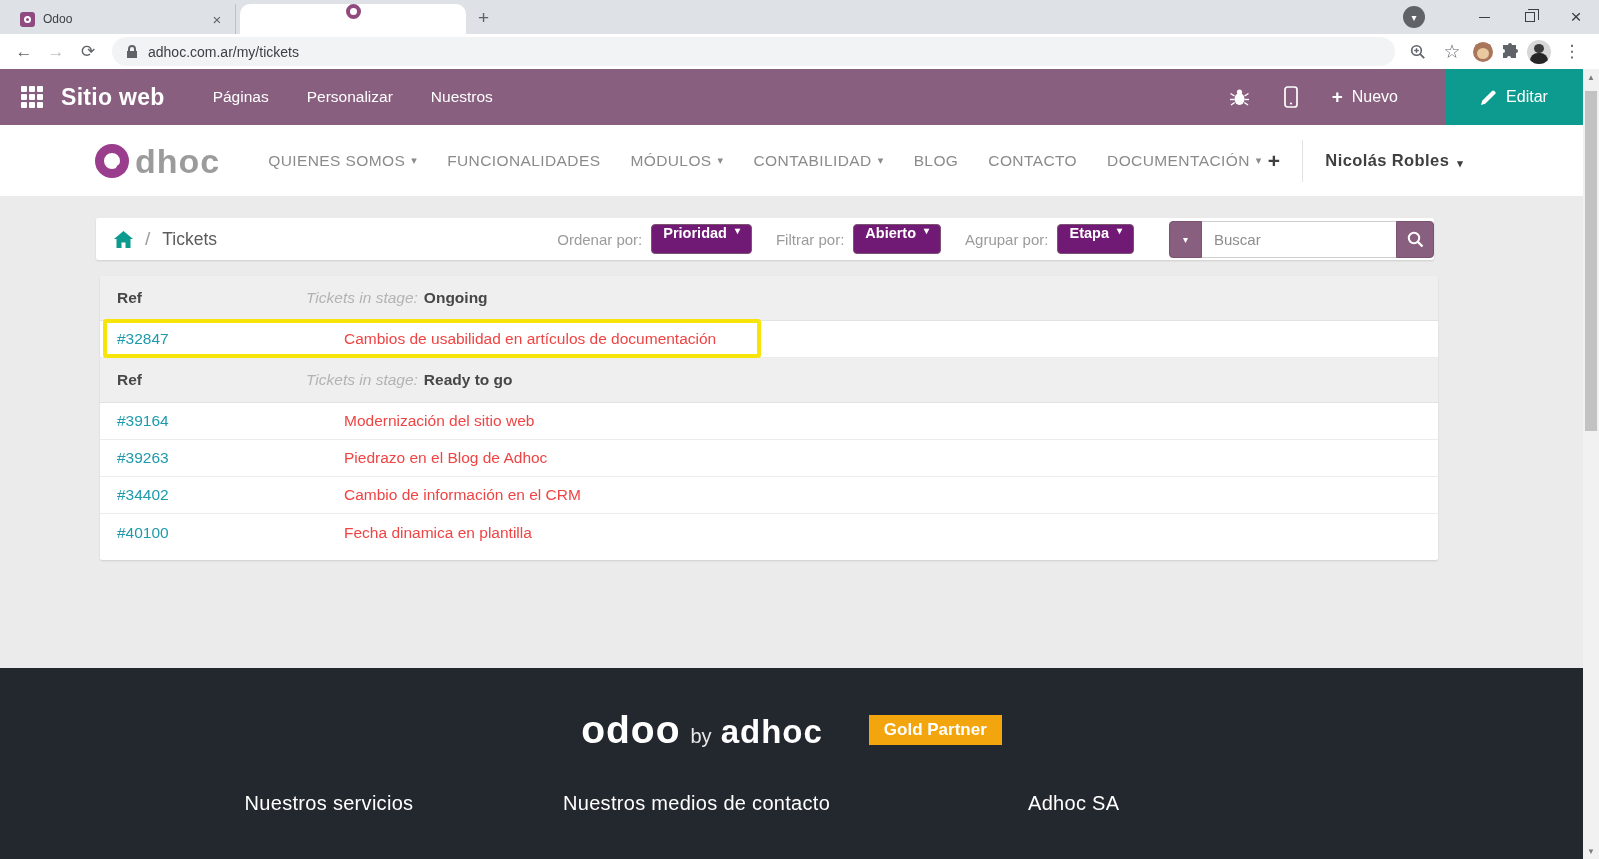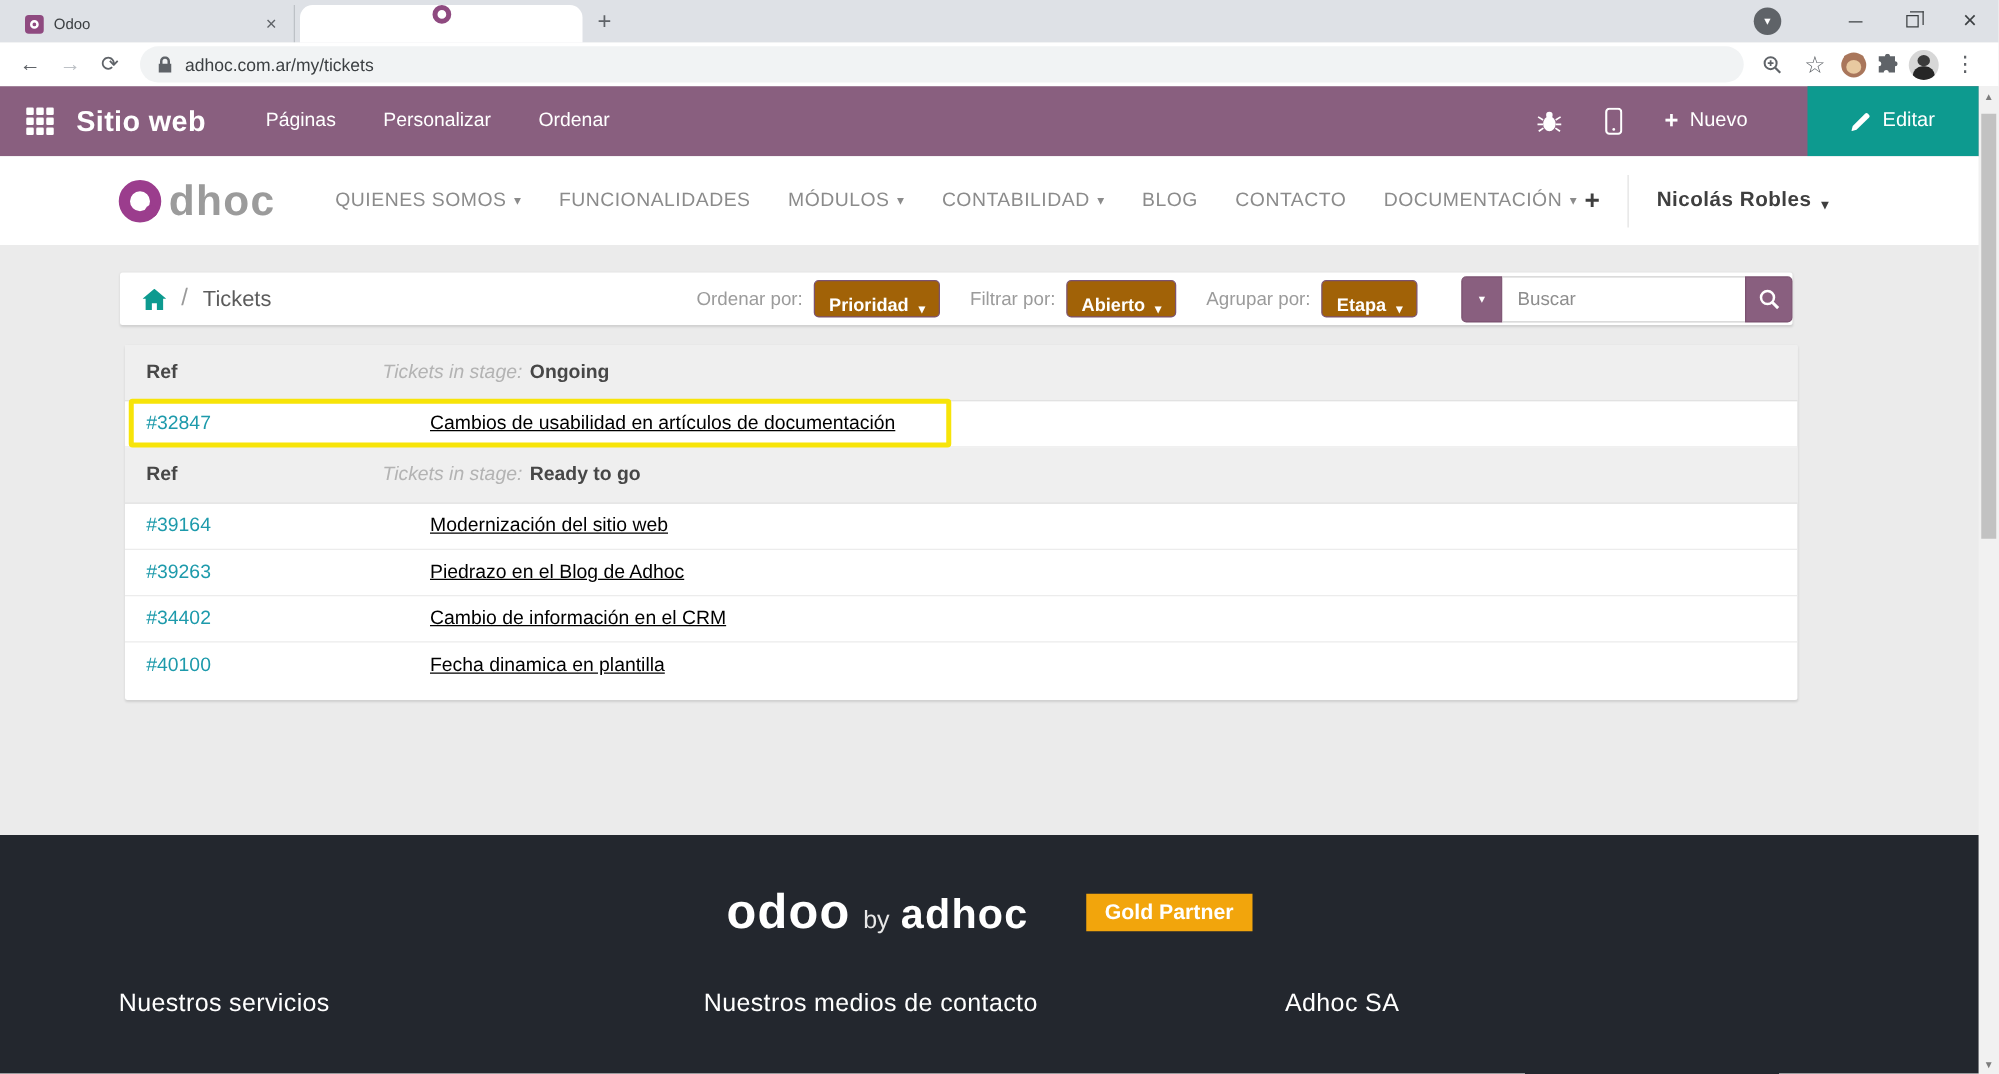--- a/index.html
+++ b/index.html
@@ -66,51 +66,51 @@
   .nav-user { font-size:16.5px; font-weight:700; color:#3f3f3f; display:flex; align-items:flex-end; white-space:nowrap; }
   .nav-user .caret { font-size:11px; margin-left:8px; color:#3f3f3f; }
 
   
   .content { position:absolute; top:196px; left:0; width:1583px; height:472px; background:#ebebeb; }
   .crumbbar { position:absolute; top:22px; left:96px; width:1338px; height:42px; background:#fff; border-radius:2px; box-shadow:0 1px 2px rgba(0,0,0,.12); display:flex; align-items:center; padding-left:18px; }
   .crumb { display:flex; align-items:center; gap:12px; font-size:17.5px; color:#5c5c5c; }
   .crumb .slash { color:#9a9a9a; font-size:19px; }
   .filters { margin-left:auto; display:flex; align-items:center; gap:9px; }
   .f-label { font-size:15px; color:#9b9b9b; }
-  .p-btn { background:#a16207; border:1px solid #7b5270; color:#fff; font-weight:700; font-size:14.5px; height:30px; border-radius:4px; padding:0 11px; display:flex; align-items:flex-end; gap:8px; }
+  .p-btn { background:#701a75; border:1px solid #7b5270; color:#fff; font-weight:700; font-size:14.5px; height:30px; border-radius:4px; padding:0 11px; display:flex; align-items:flex-start; gap:8px; }
   .p-btn .caret { font-size:10px; }
   .f-gap { width:6px; }
   .search-group { display:flex; align-items:stretch; height:37px; margin-left:26px; }
   .sg-drop { width:33px; background:#895f7f; border:1px solid #7b5270; border-radius:4px 0 0 4px; color:#fff; display:flex; align-items:center; justify-content:center; font-size:10px; }
   .sg-input { width:194px; border:1px solid #cfcfcf; border-left:none; border-right:none; padding:0 12px; font-size:15px; color:#555; font-family:"Liberation Sans",sans-serif; outline:none; }
   .sg-input::placeholder { color:#8d8d8d; }
   .sg-btn { width:38px; background:#895f7f; border:1px solid #7b5270; border-radius:0 4px 4px 0; display:flex; align-items:center; justify-content:center; }
 
   .ticket-card { position:absolute; top:80px; left:100px; width:1338px; background:#fff; border-radius:2px; box-shadow:0 1px 2px rgba(0,0,0,.12); padding-bottom:9px; }
   .group-header { height:45px; background:#efefef; border-bottom:1px solid #e2e2e2; display:flex; align-items:center; font-size:15.5px; }
   .group-header .ref-h { width:206px; padding-left:17px; font-weight:700; color:#474747; }
   .group-header .stage-prefix { font-style:italic; color:#b3b3b3; }
   .group-header .stage-name { font-weight:700; color:#474747; margin-left:6px; }
   .ticket-row { height:37px; border-bottom:1px solid #ececec; display:flex; align-items:center; font-size:15.5px; position:relative; }
   .ticket-row:last-child { border-bottom:none; }
   .t-ref { width:244px; padding-left:17px; color:#1d9aab; }
-  .t-title { color:#000000;text-decoration:underline; }
+  .t-title { color:#ef4444; }
   .hl-frame { display:none; }
   .ticket-row.hl .hl-frame { display:block; position:absolute; left:3px; top:-2px; width:658px; height:39px; border:4px solid #f7e409; border-radius:3px; pointer-events:none; }
 
   
   .footer { position:absolute; bottom:0; left:0; width:1583px; height:191px; background:#23272e; color:#fff; }
   .f-logo-row { display:flex; align-items:baseline; justify-content:center; padding-top:40px; }
   .odoo-word { font-size:39px; font-weight:800; letter-spacing:1px; }
   .by-word { font-size:20px; color:#e8e8e8; margin:0 9px 0 10px; }
   .adhoc-word { font-size:33px; font-weight:700; letter-spacing:1px; }
   .gold-badge { background:#f2a50c; color:#fff; font-size:17px; font-weight:700; padding:5px 15px; margin-left:46px; align-self:center; }
   .f-cols { display:flex; padding-left:95px; margin-top:40px; }
   .f-col { font-size:20px; font-weight:500; letter-spacing:.3px; }
-  .f-col:nth-child(1) { width:468px; }
+  .f-col:nth-child(1) { width:468px;text-align:center; }
   .f-col:nth-child(2) { width:465px; }
 
   
   .scrollbar { position:absolute; top:69px; right:0; width:16px; height:790px; background:#f1f1f1; }
   .sb-arrow { height:16px; display:flex; align-items:center; justify-content:center; color:#7d7d7d; font-size:8px; }
   .sb-thumb { position:absolute; top:22px; left:2px; width:12px; height:340px; background:#c2c2c2; }
   .sb-arrow.down { position:absolute; bottom:0; width:16px; }
 
   svg { display:block; }
 </style>
@@ -191,21 +191,21 @@
         <i></i>
         <i></i>
         <i></i>
       </div>
     <div class="backend-title">Sitio web</div>
     <div class="backend-menu">
   <span class="bmenu-item">Páginas</span>
 
   <span class="bmenu-item">Personalizar</span>
 
-  <span class="bmenu-item">Ordenar</span>
+  <span class="bmenu-item">Nuestros</span>
 </div>
     <div class="backend-right">
       <div class="b-icon">
         <svg width="21" height="19" viewBox="0 0 21 19">
             <ellipse cx="10.5" cy="11" rx="5" ry="6" fill="#fff"></ellipse>
             <circle cx="10.5" cy="4" r="2.6" fill="#fff"></circle>
             <g stroke="#fff" stroke-width="1.4">
               <line x1="5.5" y1="8" x2="1.5" y2="5.5"></line>
               <line x1="5.5" y1="11.5" x2="1" y2="11.5"></line>
               <line x1="5.7" y1="14.5" x2="2" y2="17"></line>

